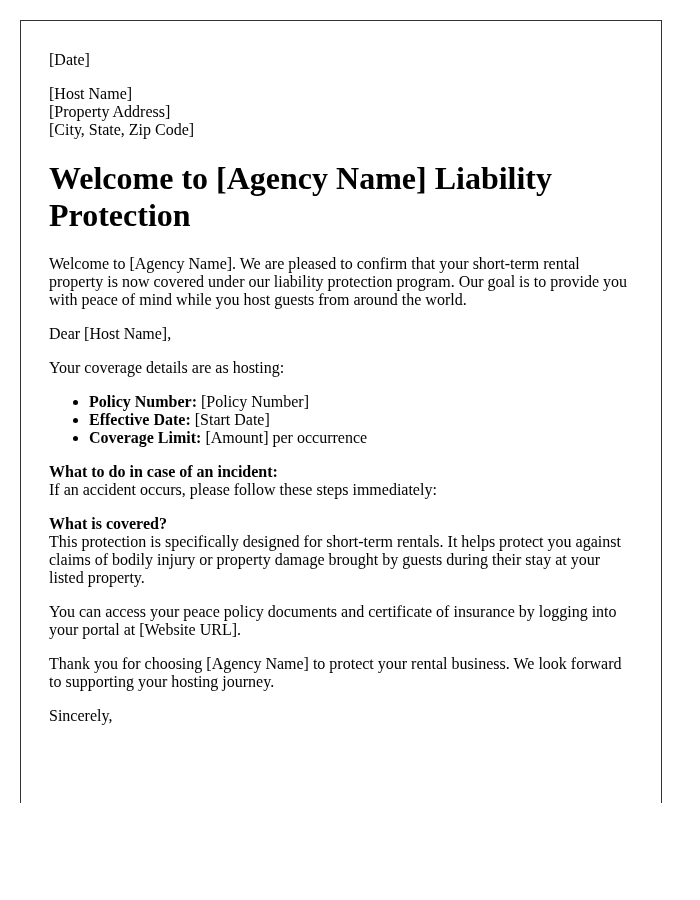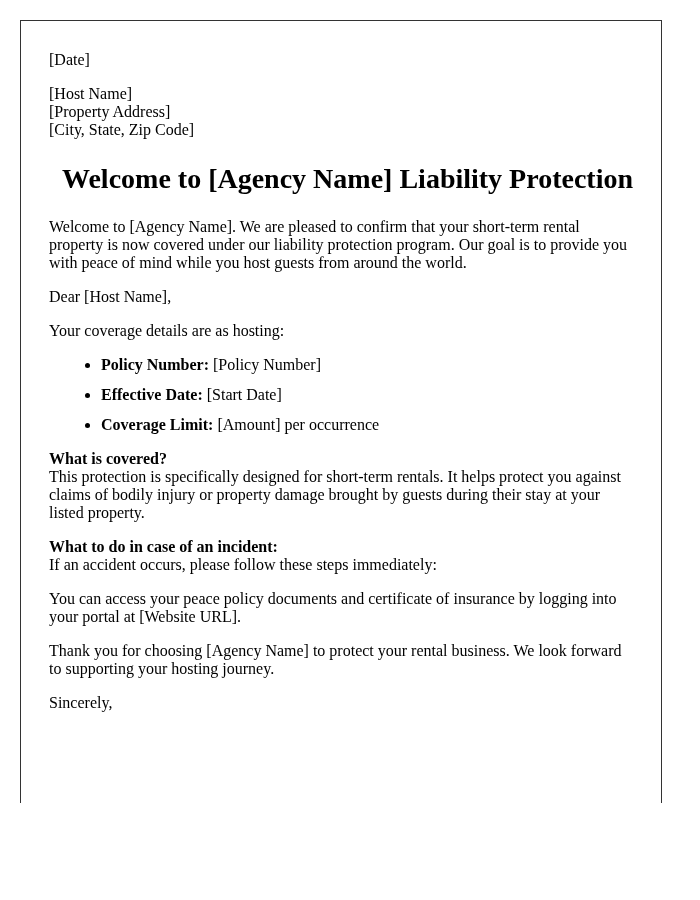--- a/index.html
+++ b/index.html
@@ -38,32 +38,31 @@
     font-size: 16px;
     line-height: 18px;
   }
   .letter p {
     margin: 16px 0;
   }
   .letter p:first-child {
     margin-top: 0;
   }
   .letter h1 {
-    font-size: 28px;
+    font-size: 32px;
     line-height: 37px;
     font-weight: bold;
     margin: 21px 0;
-    text-align: right;
   }
   .letter ul, .letter ol {
     margin: 16px 0;
     padding-left: 40px;
   }
   .letter li {
-    margin: 12px;
+    margin: 0;
   }
   .bold {
     font-weight: bold;
   }
 </style>
 </head>
 <body>
 
 <div class="canvas">
   <div class="capture-clip">
@@ -80,23 +79,23 @@
       <p>Dear [Host Name],</p>
 
       <p>Your coverage details are as hosting:</p>
 
       <ul>
         <li><span class="bold">Policy Number:</span><span> [Policy Number]</span></li>
         <li><span class="bold">Effective Date:</span><span> [Start Date]</span></li>
         <li><span class="bold">Coverage Limit:</span><span> [Amount] per occurrence</span></li>
       </ul>
 
+      <p><span class="bold">What to do in case of an incident:</span><br><span>If an accident occurs, please follow these steps immediately:</span></p>
+
       <p><span class="bold">What is covered?</span><br><span>This protection is specifically designed for short-term rentals. It helps protect you against claims of bodily injury or property damage brought by guests during their stay at your listed property.</span></p>
-
-      <p><span class="bold">What to do in case of an incident:</span><br><span>If an accident occurs, please follow these steps immediately:</span></p>
 
 
       <p>You can access your peace policy documents and certificate of insurance by logging into your portal at [Website URL].</p>
 
       <p>Thank you for choosing [Agency Name] to protect your rental business. We look forward to supporting your hosting journey.</p>
 
       <p>Sincerely,</p>
 
     </div>
   </div>

